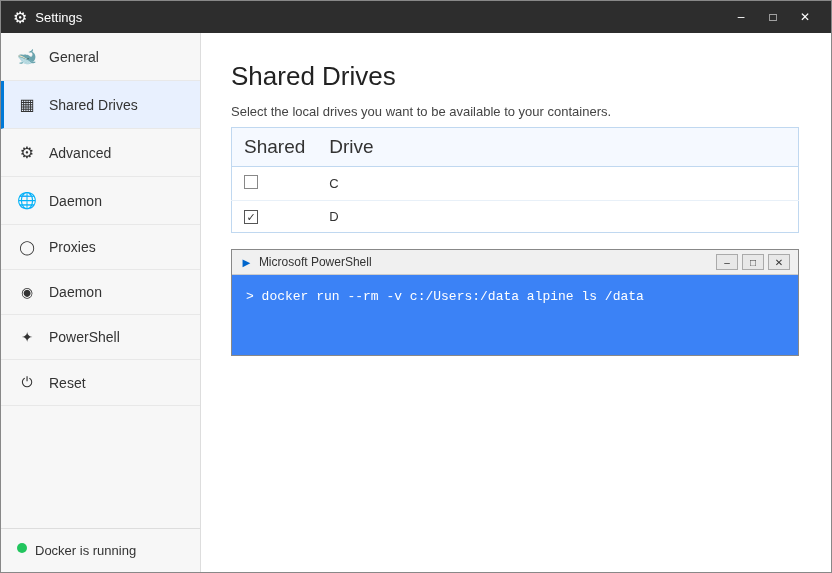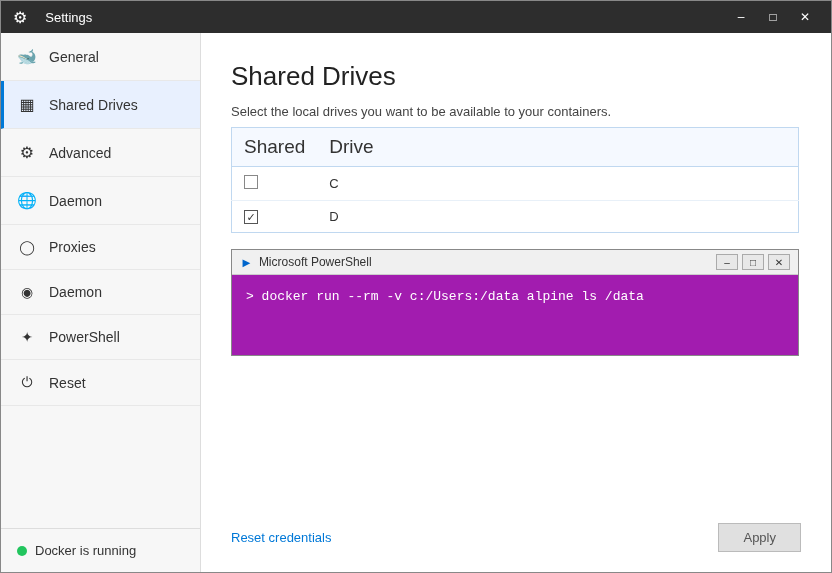--- a/index.html
+++ b/index.html
@@ -30,21 +30,20 @@
       flex-shrink: 0;
     }
     .titlebar-left {
       display: flex;
       align-items: center;
       gap: 8px;
     }
     .titlebar-title {
       font-size: 13px;
       color: #fff;
-      margin-left: 10px;
     }
     .titlebar-controls {
       display: flex;
       gap: 4px;
     }
     .titlebar-btn {
       width: 28px;
       height: 20px;
       background: transparent;
       border: none;
@@ -90,21 +89,21 @@
       font-size: 16px;
       width: 20px;
       text-align: center;
     }
     .sidebar-item-label { font-size: 14px; }
 
     .sidebar-bottom {
       margin-top: auto;
       padding: 14px 16px;
       display: flex;
-      align-items: center;
+      align-items: flex-start;
       gap: 8px;
       border-top: 1px solid #ddd;
     }
     .docker-status-dot {
       width: 10px;
       height: 10px;
       border-radius: 50%;
       background: #22c55e;
       flex-shrink: 0;
     }
@@ -215,21 +214,21 @@
       border: 1px solid #aaa;
       background: #e8e8e8;
       font-size: 10px;
       cursor: pointer;
       display: flex;
       align-items: center;
       justify-content: center;
       color: #333;
     }
     .terminal-body {
-      background: #a21caf;
+      background: #3b82f6;
       color: #fff;
       padding: 12px 14px;
       font-family: 'Consolas', 'Courier New', monospace;
       font-size: 13px;
       min-height: 80px;
       line-height: 1.6;
     }
 
     
     .bottom-bar {
@@ -348,19 +347,15 @@
             <button class="terminal-btn">–</button>
             <button class="terminal-btn">□</button>
             <button class="terminal-btn">✕</button>
           </div>
         </div>
         <div class="terminal-body">
           <span>&gt; docker run --rm -v c:/Users:/data alpine ls /data</span>
         </div>
       </div>
 
-      <div class="bottom-bar">
-        <a class="reset-credentials-link">Reset credentials</a>
-        <button class="apply-btn">Apply</button>
-      </div>
     </div>
   </div>
 </div>
 
 </body></html>

